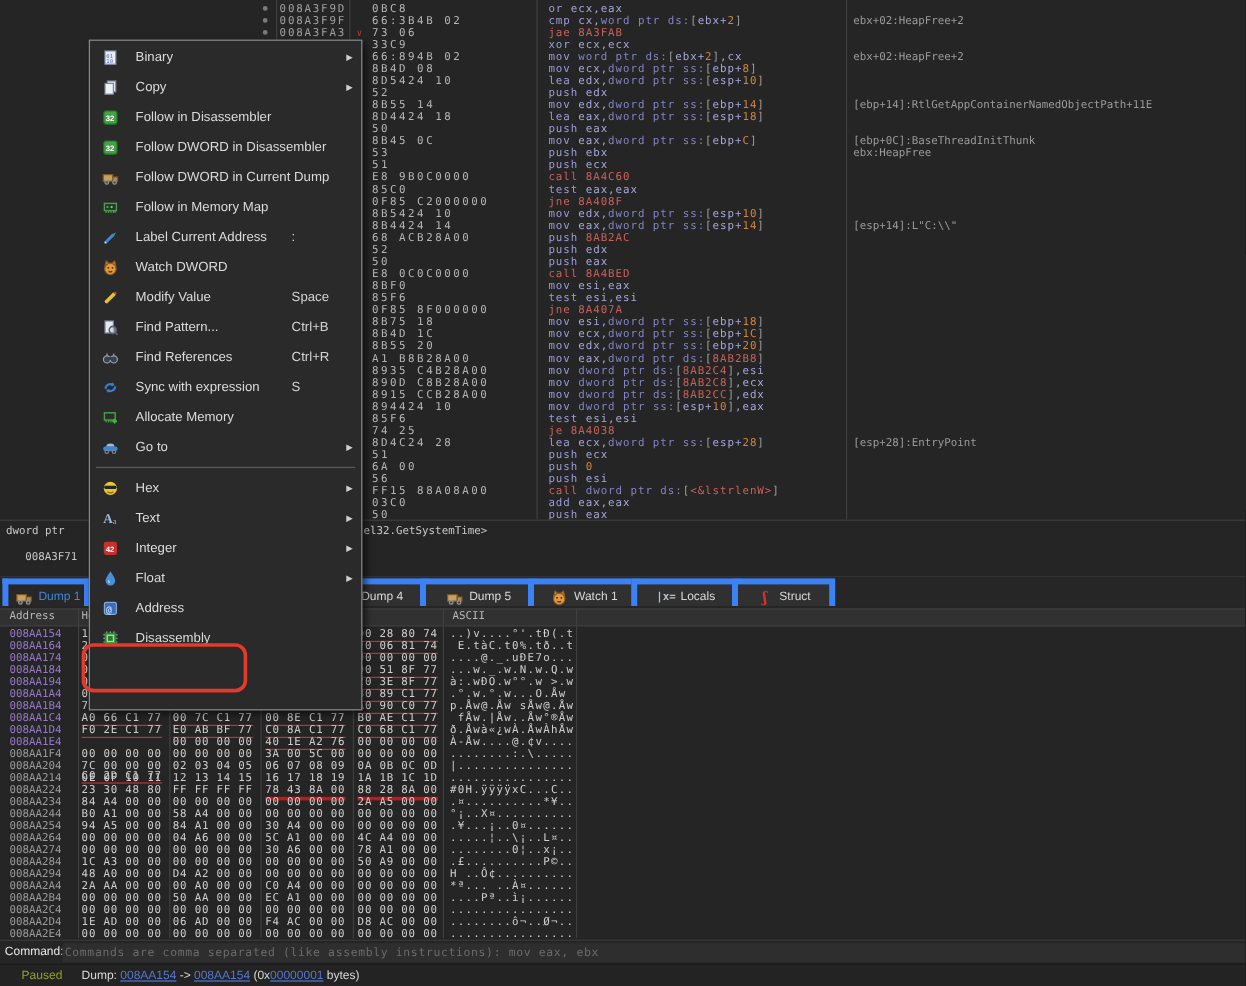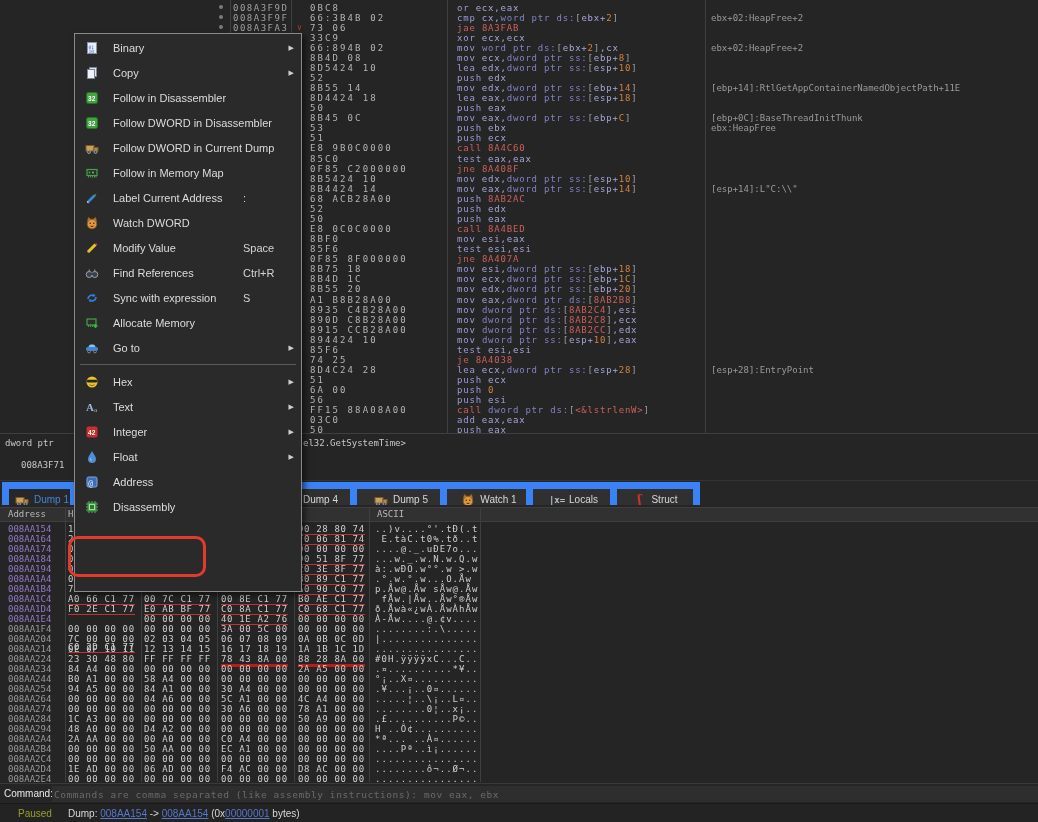--- a/index.html
+++ b/index.html
@@ -23,21 +23,21 @@
   b.adr{color:#c9605a;} b.kw{color:#8282c4;} b.br{color:#9f9f9f;}
 
   
   #infobox{position:absolute;left:0;top:433px;width:1038px;height:45px;background:#252525;
            border-top:1px solid #3f3f3f;}
   #infobox span{position:absolute;font-size:9px;color:#c8c8c8;white-space:pre;}
 
   
   #tabbar{position:absolute;left:0;top:480px;width:1038px;height:24px;background:#262626;
           border-top:1px solid #333;}
-  .tab{position:absolute;top:1px;height:21px;background:#303030;border:7px solid #3b82f6;
+  .tab{position:absolute;top:1px;height:21px;background:#303030;border:5px solid #3b82f6;
        display:flex;align-items:center;justify-content:center;gap:5px;font-size:10px;color:#d8d8d8;}
   .tab.active{background:#272727;color:#3f87d8;border-bottom:2px solid #2e6bc8;}
   .tab .ticon{display:inline-flex;width:14px;height:14px;align-items:center;justify-content:center;}
 
   
   #dump{position:absolute;left:0;top:505px;width:1038px;height:277px;background:#252525;overflow:hidden;}
   #dumphdr{position:absolute;left:0;top:2px;width:1038px;height:13px;background:#313131;
            border-top:1px solid #3f3f3f;border-bottom:1px solid #3f3f3f;}
   #dumphdr span{position:absolute;top:1px;font-size:9px;color:#b8b8b8;
                 font-family:"DejaVu Sans Mono",monospace;}
@@ -372,20 +372,31 @@
             <path d="M2.5 11.5l.5-2 1.5 1.5z" fill="#e8b08a"></path>
             <path d="M10 3l1.5 1.5 1-1.2L11 2z" fill="#c94040"></path>
           </svg>
         </span>
         <span class="mlabel">Modify Value</span>
         <span class="mshort">Space</span>
       </div>
       <div class="mitem">
         <span class="micon">
           <svg width="14" height="14" viewBox="0 0 14 14" xmlns="http://www.w3.org/2000/svg">
+            <rect x="2.5" y="1.5" width="7" height="10" fill="#e4e8ef" stroke="#7d8699"></rect>
+            <circle cx="9" cy="9" r="3" fill="rgba(200,210,225,.5)" stroke="#555f70" stroke-width="1.3"></circle>
+            <path d="M11 11l2 2" stroke="#555f70" stroke-width="1.5"></path>
+          </svg>
+        </span>
+        <span class="mlabel">Find Pattern...</span>
+        <span class="mshort">Ctrl+B</span>
+      </div>
+      <div class="mitem">
+        <span class="micon">
+          <svg width="14" height="14" viewBox="0 0 14 14" xmlns="http://www.w3.org/2000/svg">
             <circle cx="4.2" cy="8.5" r="3" fill="#3c4048" stroke="#9aa2b0"></circle>
             <circle cx="9.8" cy="8.5" r="3" fill="#3c4048" stroke="#9aa2b0"></circle>
             <rect x="5.5" y="6.5" width="3" height="2.5" fill="#3c4048"></rect>
             <path d="M4.2 5.5V3.5M9.8 5.5V3.5" stroke="#9aa2b0"></path>
           </svg>
         </span>
         <span class="mlabel">Find References</span>
         <span class="mshort">Ctrl+R</span>
       </div>
       <div class="mitem">

